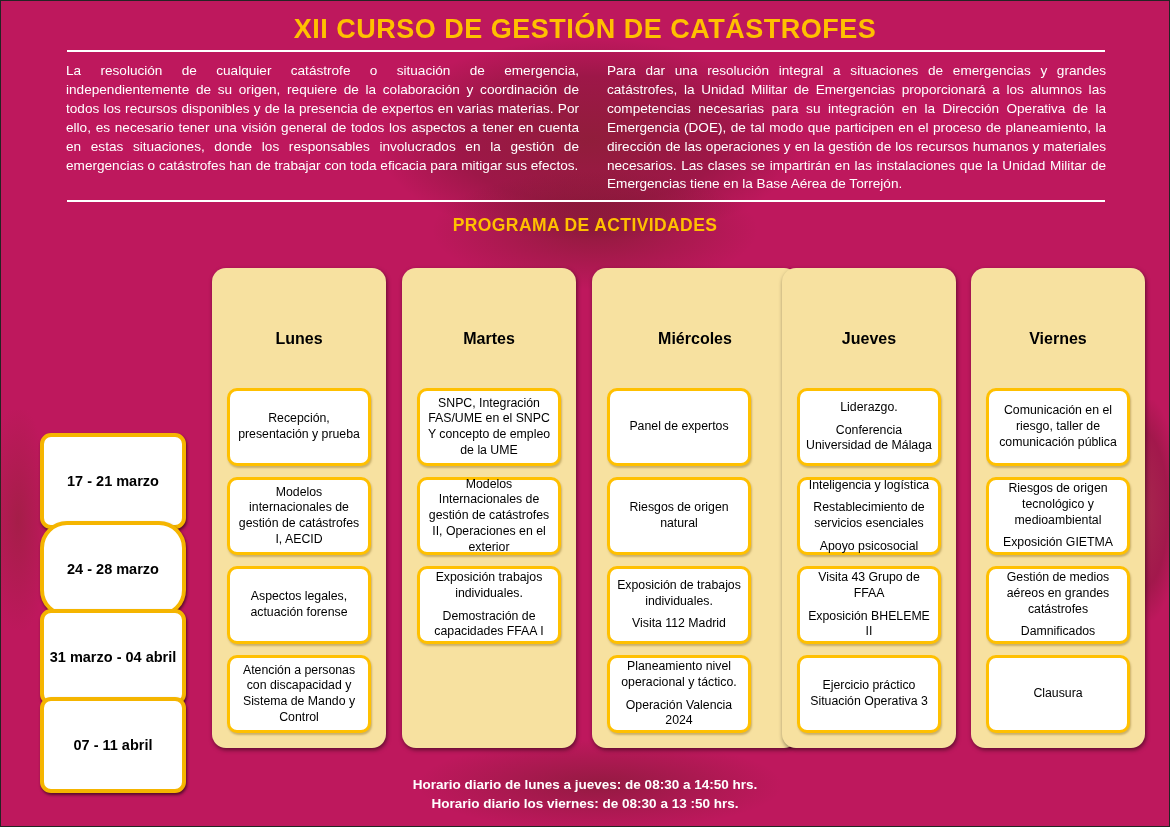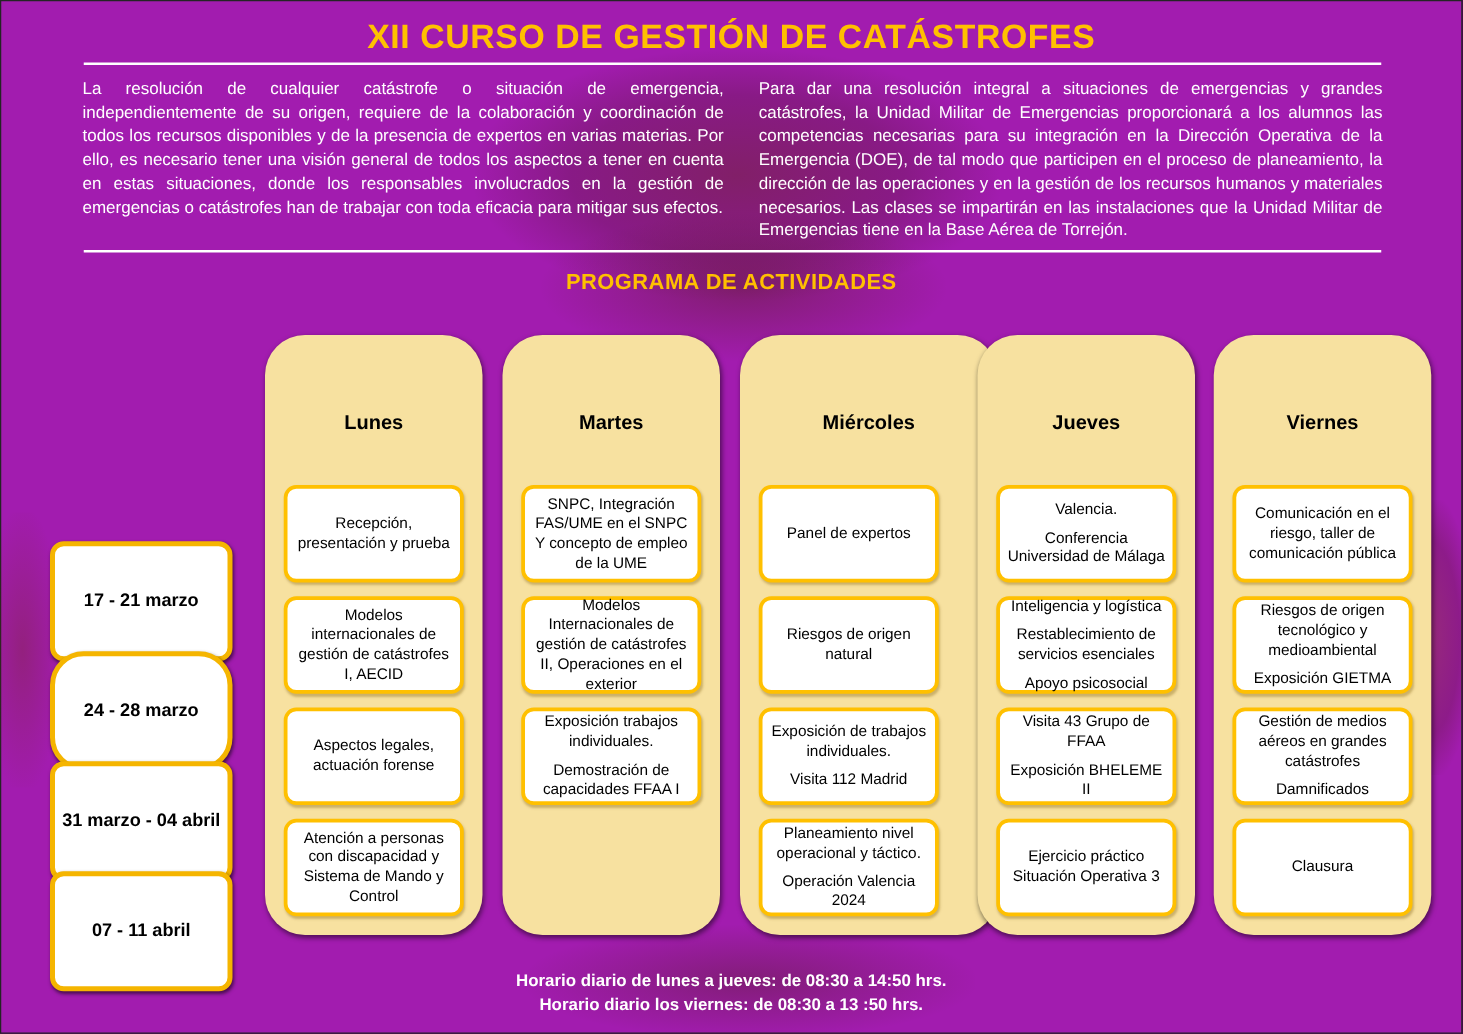--- a/index.html
+++ b/index.html
@@ -1,19 +1,19 @@
 <!DOCTYPE html>
 <html lang="es"><head>
 <meta charset="utf-8">
 <style>
   html,body{margin:0;padding:0;background:#000;}
   .page{
     position:relative;
     width:1170px;height:827px;
-    background:#a21caf;
+    background:#be185d;
     overflow:hidden;
     font-family:"Liberation Sans",sans-serif;
     box-shadow:inset 0 0 0 1px #242424;
   }
   
   .blob{position:absolute;pointer-events:none;}
   .blob-top{left:380px;top:40px;width:420px;height:200px;
     background:radial-gradient(ellipse at center,rgba(90,35,18,.45) 0%,rgba(60,20,10,.25) 45%,transparent 72%);}
   .blob-mid{left:430px;top:170px;width:330px;height:120px;
     background:radial-gradient(ellipse at center,rgba(80,30,15,.40) 0%,transparent 70%);}
@@ -57,21 +57,21 @@
     margin-top:42px;
   }
   .week-0{top:391px;}
   .week-1{top:479px;border-radius:27px;}
   .week-2{top:567px;}
   .week-3{top:655px;}
 
   
   .day-col{
     position:absolute;top:268px;width:174px;height:480px;
-    background:#F7E1A0;border-radius:32px;
+    background:#F7E1A0;border-radius:14px;
     box-shadow:1px 2px 4px rgba(0,0,0,.5);
   }
   .col-0{left:212px;}
   .col-1{left:402px;}
   .col-2{left:592px;padding-left:32px;}
   .col-3{left:782px;}
   .col-4{left:971px;}
   .day-header{
     position:absolute;left:0;top:62px;width:100%;
     text-align:center;color:#000;font-weight:bold;font-size:16px;
@@ -167,21 +167,21 @@
     </div>
     <div class="cell row-3">
       <p>Planeamiento nivel operacional y táctico.</p>
       <p>Operación Valencia 2024</p>
     </div>
   </div>
 
   <div class="day-col col-3">
     <div class="day-header">Jueves</div>
     <div class="cell row-0">
-      <p>Valencia.</p>
+      <p>Liderazgo.</p>
       <p>Conferencia Universidad de Málaga</p>
     </div>
     <div class="cell row-1">
       <p>Inteligencia y logística</p>
       <p>Restablecimiento de servicios esenciales</p>
       <p>Apoyo psicosocial</p>
     </div>
     <div class="cell row-2">
       <p>Visita 43 Grupo de FFAA</p>
       <p>Exposición BHELEME II</p>

